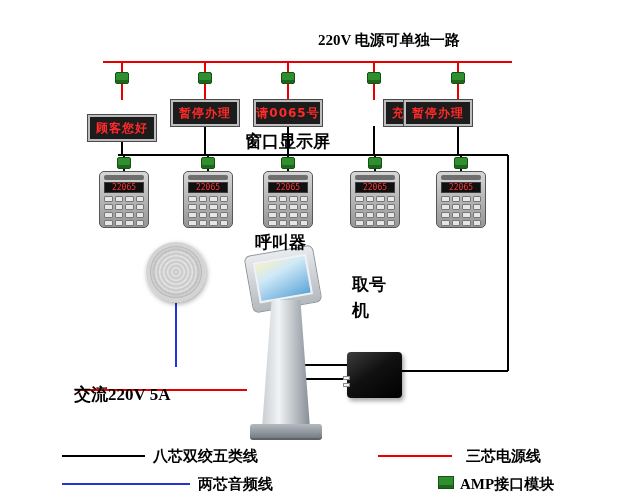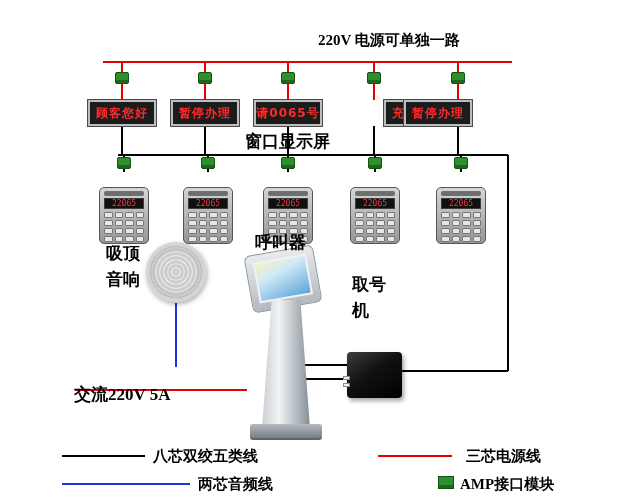--- a/index.html
+++ b/index.html
@@ -27,21 +27,21 @@
   .connector {
     position:absolute; z-index:2; width:14px; height:12px;
     background:#2f8f2f; border:1px solid #145214; border-radius:2px;
     box-shadow:inset 0 -3px 0 #1d671d;
   }
 
   
   .caller {
     position:absolute; z-index:2; width:50px; height:57px;
     background:linear-gradient(180deg,#d6d6d6,#969696);
-    border:1px solid #565656; border-radius:5px; padding:3px 4px;margin-top:16px;
+    border:1px solid #565656; border-radius:5px; padding:3px 4px;
   }
   .caller .cap { height:5px; background:#6e6e6e; border-radius:2px; margin-bottom:2px; }
   .caller .lcd {
     height:11px; background:#101010; border:1px solid #3d3d3d;
     display:flex; align-items:center; justify-content:center; margin-bottom:3px;
   }
   .caller .lcd span { color:#ff3434; font-size:8px; line-height:1; font-family:"DejaVu Sans Mono",monospace; }
   .caller .keys { display:grid; grid-template-columns:repeat(4,1fr); grid-auto-rows:6px; gap:2px; }
   .caller .keys i { display:block; background:#e6e6e6; border:1px solid #777; border-radius:1px; }
 
@@ -130,21 +130,21 @@
   </svg>
 
   <div class="lbl" style="left:318px; top:31px; font-size:15px;">220V 电源可单独一路</div>
 
   <div class="connector" style="left:115px; top:72px;"></div>
   <div class="connector" style="left:198px; top:72px;"></div>
   <div class="connector" style="left:281px; top:72px;"></div>
   <div class="connector" style="left:367px; top:72px;"></div>
   <div class="connector" style="left:451px; top:72px;"></div>
 
-  <div class="display" style="left:88px; top:100px;text-align:center;">
+  <div class="display" style="left:88px; top:115px;text-align:center;">
     <span class="led">顾客您好</span>
   </div>
   <div class="display" style="left:171px; top:100px;">
     <span class="led">暂停办理</span>
   </div>
   <div class="display" style="left:254px; top:100px;">
     <span class="led">请0065号</span>
   </div>
   <div class="display" style="left:340px; top:100px;margin-left:44px;">
     <span class="led">充值业务</span>
@@ -278,22 +278,20 @@
         <i></i>
         <i></i>
         <i></i>
         <i></i>
       </div>
   </div>
 
   <div class="lbl" style="left:255px; top:231px; font-size:17px;">呼叫器</div>
 
   <div class="speaker"></div>
-  <div class="lbl multiline" style="left:106px; top:241px; font-size:17px;">吸顶
-音响</div>
 
   <div class="kiosk">
     <div class="head">
       <div class="screen"></div>
     </div>
     <div class="column"></div>
     <div class="base"></div>
   </div>
   <div class="lbl multiline" style="left:352px; top:272px; font-size:17px;">取号
 机</div>

